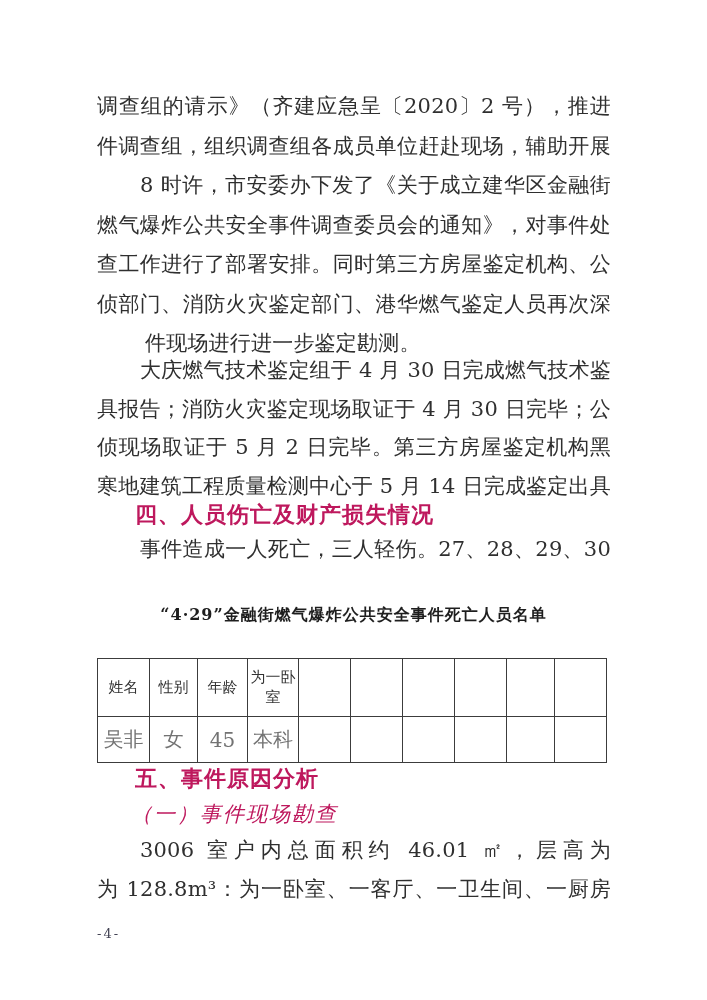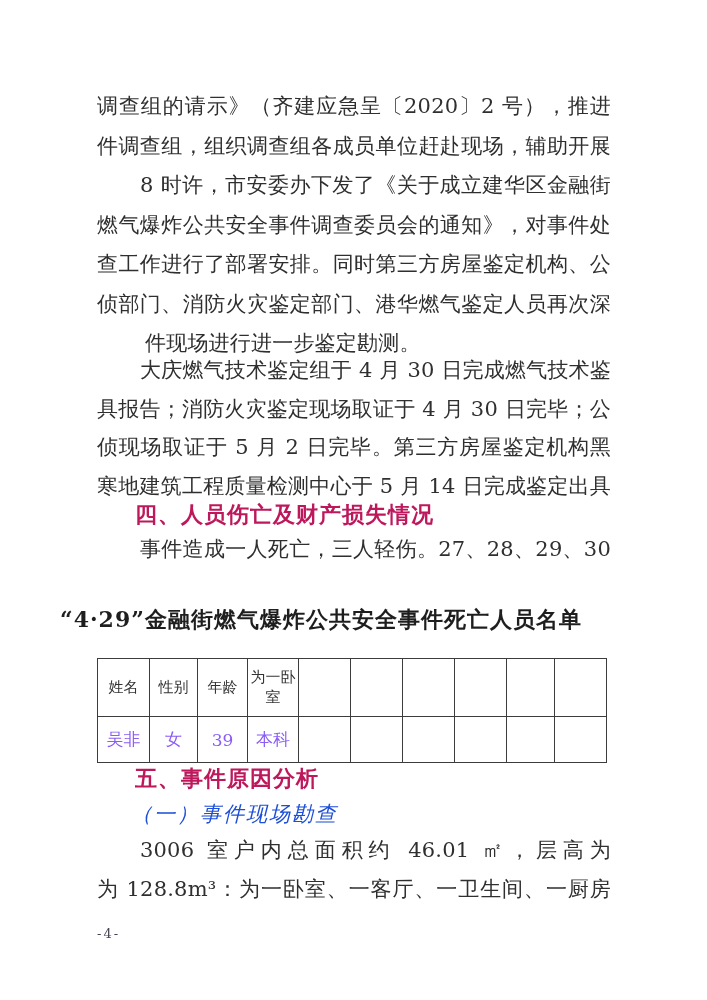--- a/index.html
+++ b/index.html
@@ -27,41 +27,41 @@
   .bline.indent { text-indent:43px; }
   .heading {
     position:absolute; left:97px; width:514px;
     font-family:"Liberation Sans","DejaVu Sans",sans-serif;
     font-weight:bold; font-size:22px; color:#be185d;
     text-indent:38px; letter-spacing:1px;
   }
   .subheading {
     position:absolute; left:97px; width:514px;
     font-style:italic; font-weight:normal;
-    font-size:21px; color:#1d4ed8;
+    font-size:21px; color:#be185d;
     text-indent:34px; letter-spacing:2px;
   }
   .table-title {
     position:absolute; left:60px; width:587px;
-    text-align:left; font-weight:bold; font-size:22px;
+    text-align:center; font-weight:bold; font-size:16px;
     color:#1e1e1e; letter-spacing:1px;
   }
   table.victims {
     position:absolute; left:97px; top:658px;
     width:428px; height:102px;
     border-collapse:collapse; table-layout:fixed;
     background:#fff;
   }
   table.victims td {
     border:1.5px solid #3c3c3c;
     text-align:center; vertical-align:middle;
     padding:0; overflow:hidden;
   }
   tr.hdr td { height:57px; font-size:15px; line-height:1.3; color:#333; }
-  tr.dat td { height:45px; font-size:17px; color:#8b5cf6; }
+  tr.dat td { height:45px; font-size:20px; color:#737373; }
   .footer-pagenum {
     position:absolute; left:97px; top:926px;
     font-size:13px; color:#445; letter-spacing:2px;
   }
 </style>
 </head>
 <body>
 
 <div class="page">
 
@@ -115,21 +115,21 @@
       <td></td>
       <td></td>
       <td></td>
       <td></td>
       <td></td>
       <td></td>
     </tr>
     <tr class="dat">
       <td>吴非</td>
       <td>女</td>
-      <td>39</td>
+      <td>45</td>
       <td>本科</td>
       <td></td>
       <td></td>
       <td></td>
       <td></td>
       <td></td>
       <td></td>
     </tr>
   </tbody>
     </table>

